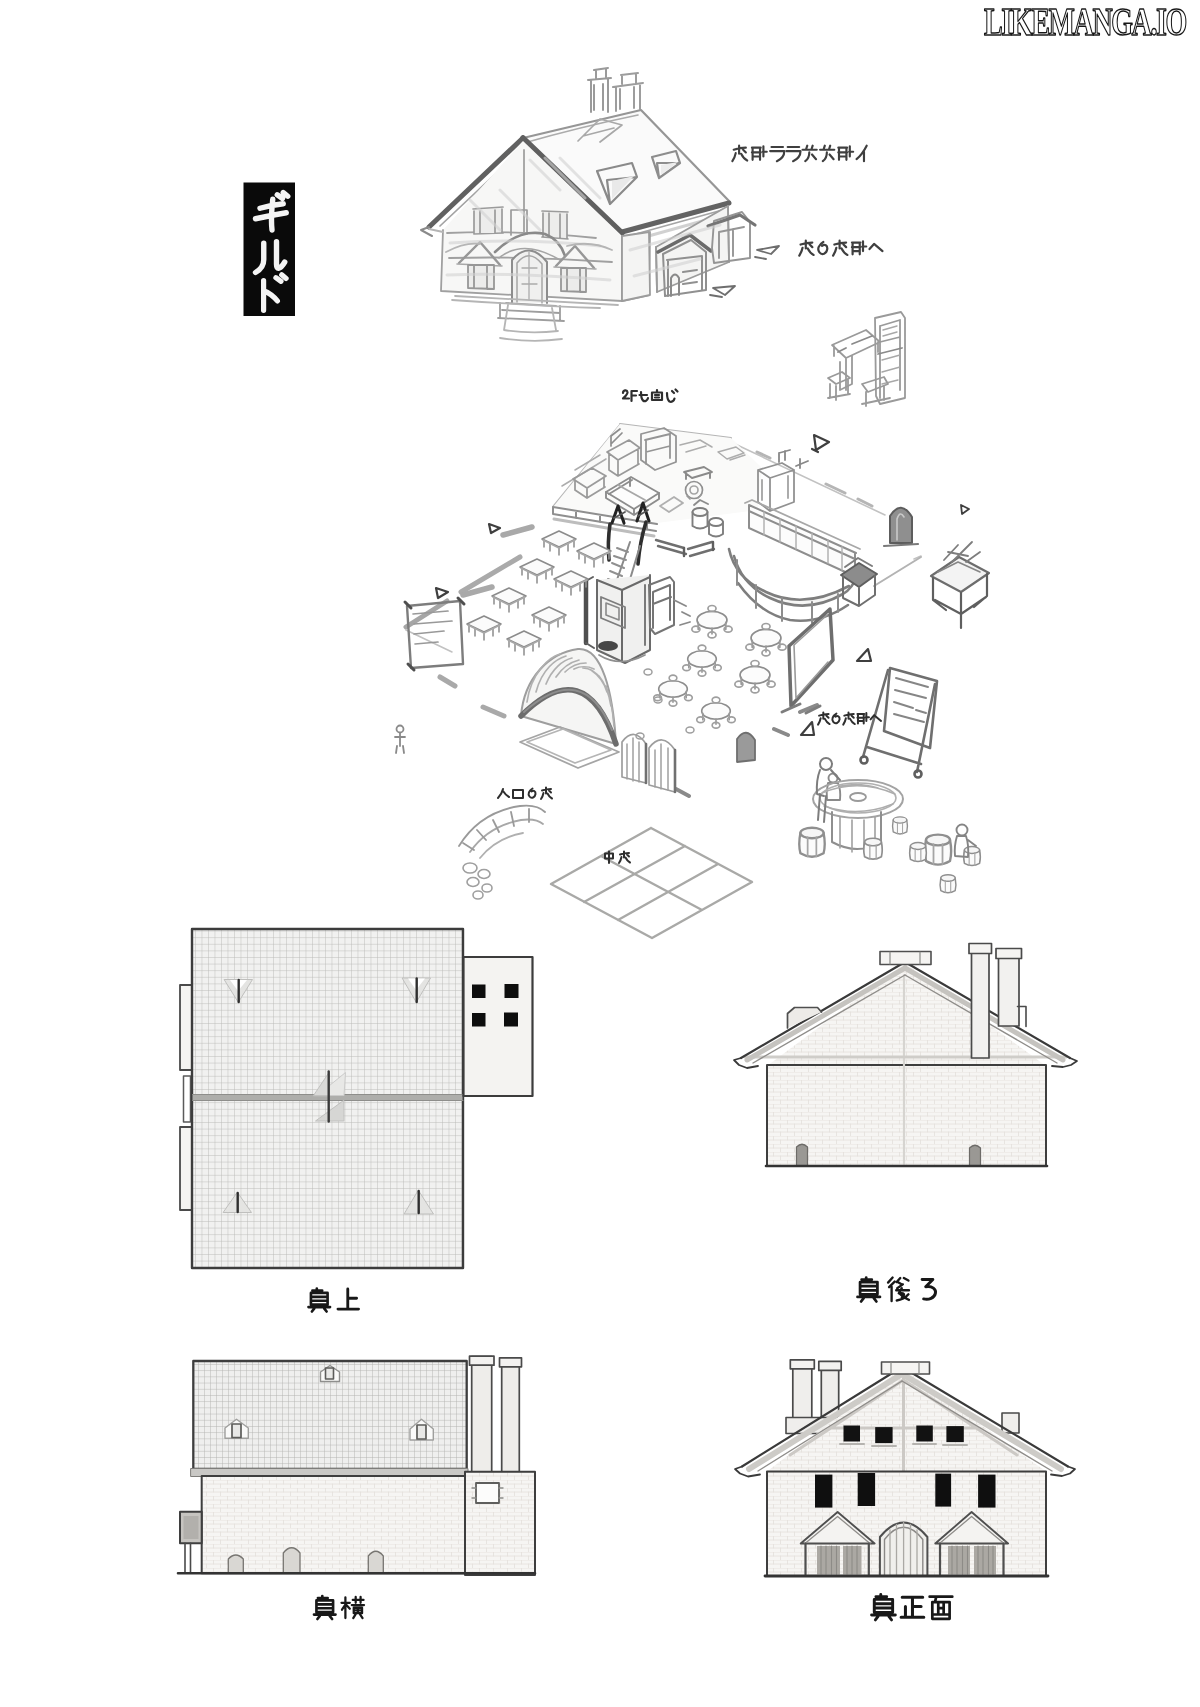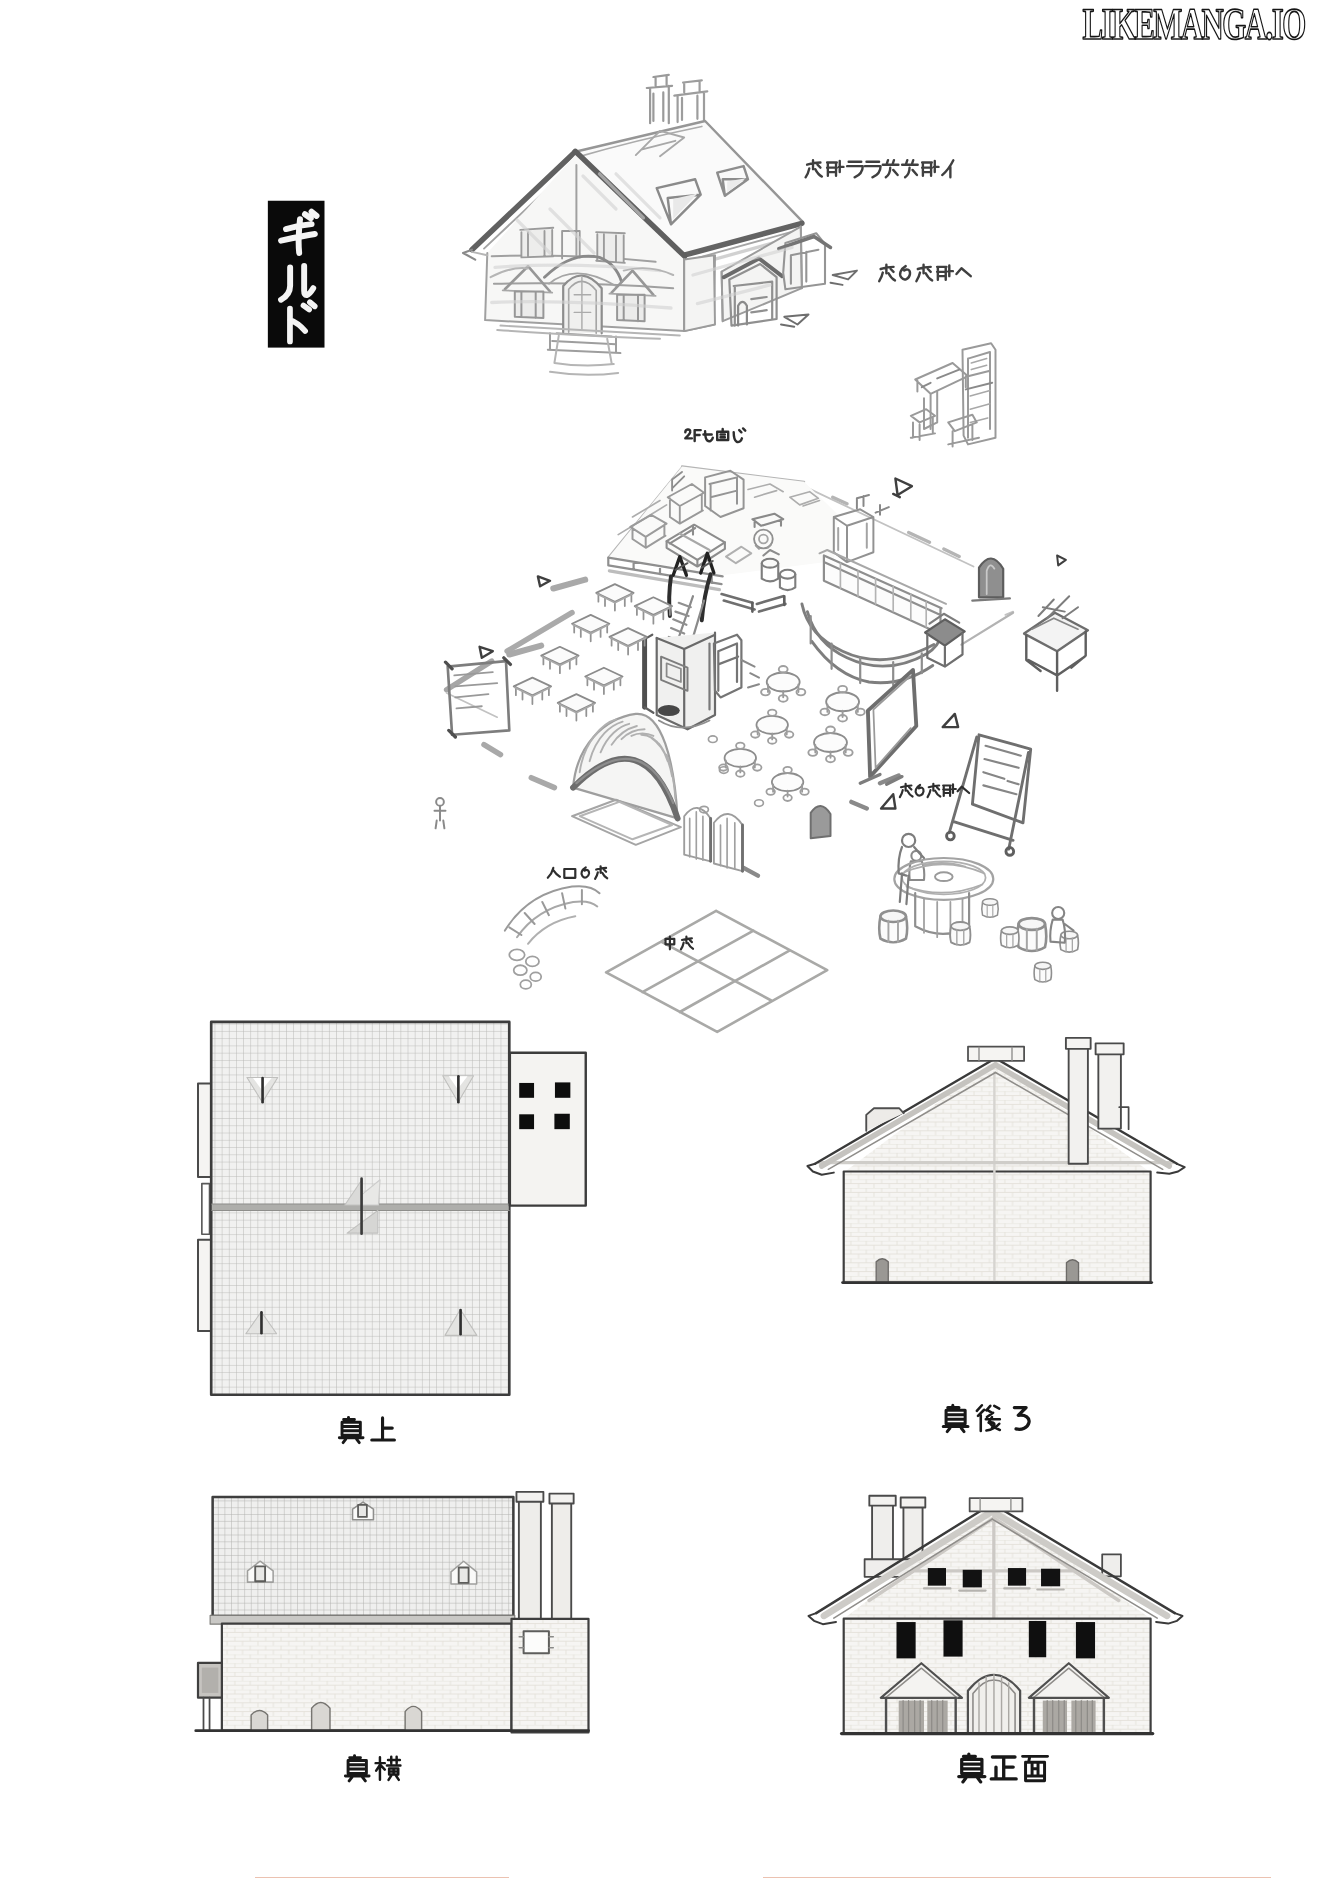--- a/index.html
+++ b/index.html
@@ -1,16 +1,16 @@
 <!DOCTYPE html>
 <html><head>
 <meta charset="utf-8">
 <style>
 html,body{margin:0;padding:0;background:#fff}
-#page{position:relative;width:1200px;height:1707px;background:#c2410c;overflow:hidden;font-family:"Liberation Sans",sans-serif}
+#page{position:relative;width:1200px;height:1707px;background:#5eead4;overflow:hidden;font-family:"Liberation Sans",sans-serif}
 </style>
 </head>
 <body>
 <div id="page">
 <svg width="1200" height="1707" viewBox="0 0 1200 1707" fill="none" stroke-linecap="round" stroke-linejoin="round">
 <defs>
 <pattern id="roofgrid" width="6.5" height="6.6" patternUnits="userSpaceOnUse">
   <rect width="6.5" height="6.6" fill="#f1f1f0"></rect>
   <path d="M0 0H6.5M0 0V6.6" stroke="#b9b9b6" stroke-width="0.9" fill="none"></path>
 </pattern>

